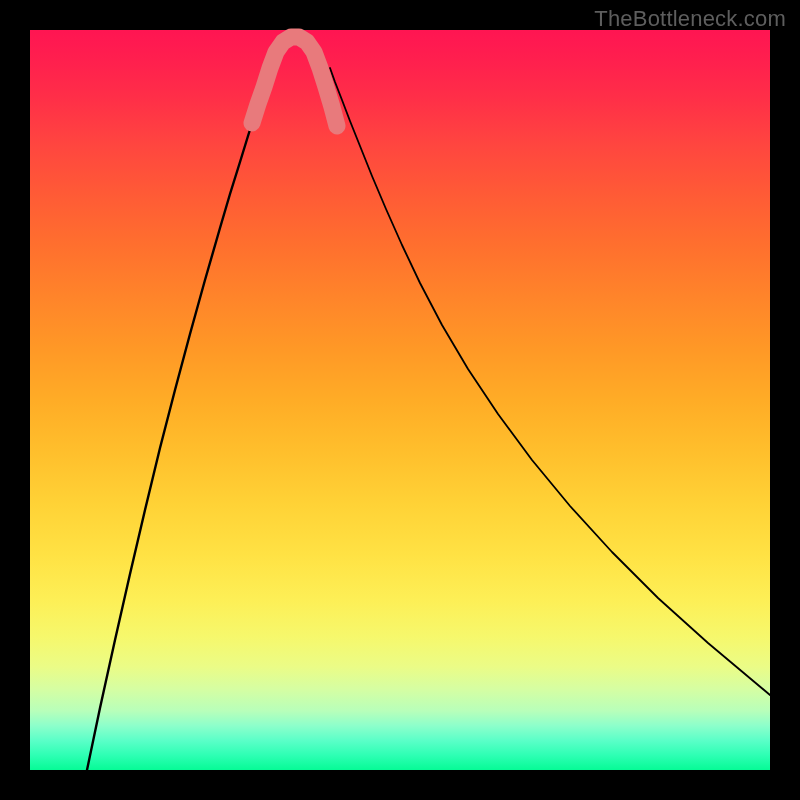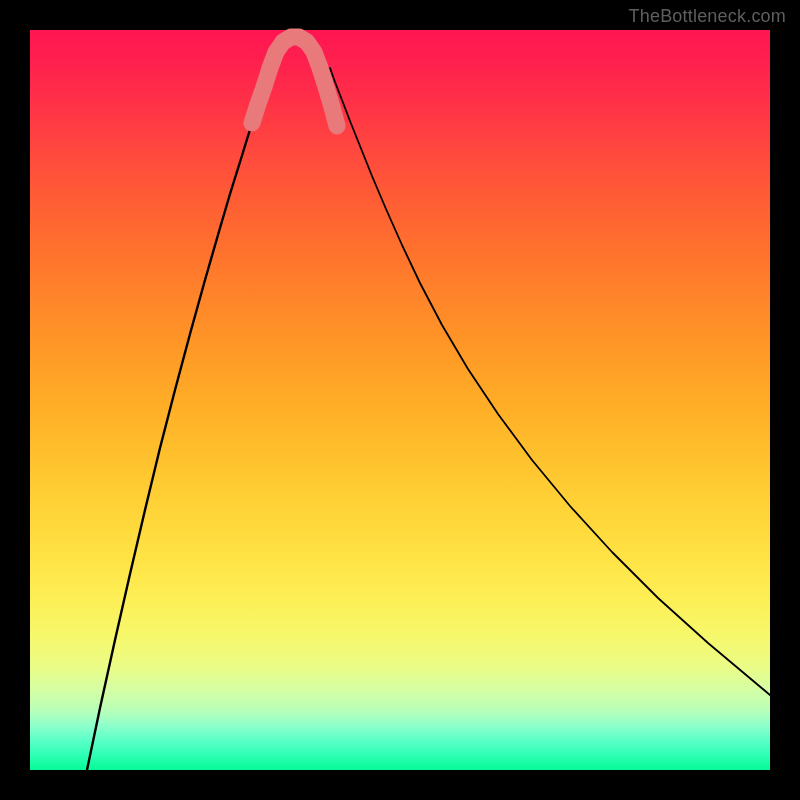--- a/index.html
+++ b/index.html
@@ -55,21 +55,21 @@
       #5bffc8 96%,
       #2effb4 98%,
       #06fb96 100%
     );
   }
   .watermark {
     position: absolute;
     top: 6px;
     right: 14px;
     color: #5e5e5e;
-    font-size: 18px;
+    font-size: 22px;
     font-weight: 500;
     letter-spacing: 0.2px;
     user-select: none;
   }
   svg.curves {
     position: absolute;
     left: 0;
     top: 0;
     width: 100%;
     height: 100%;

